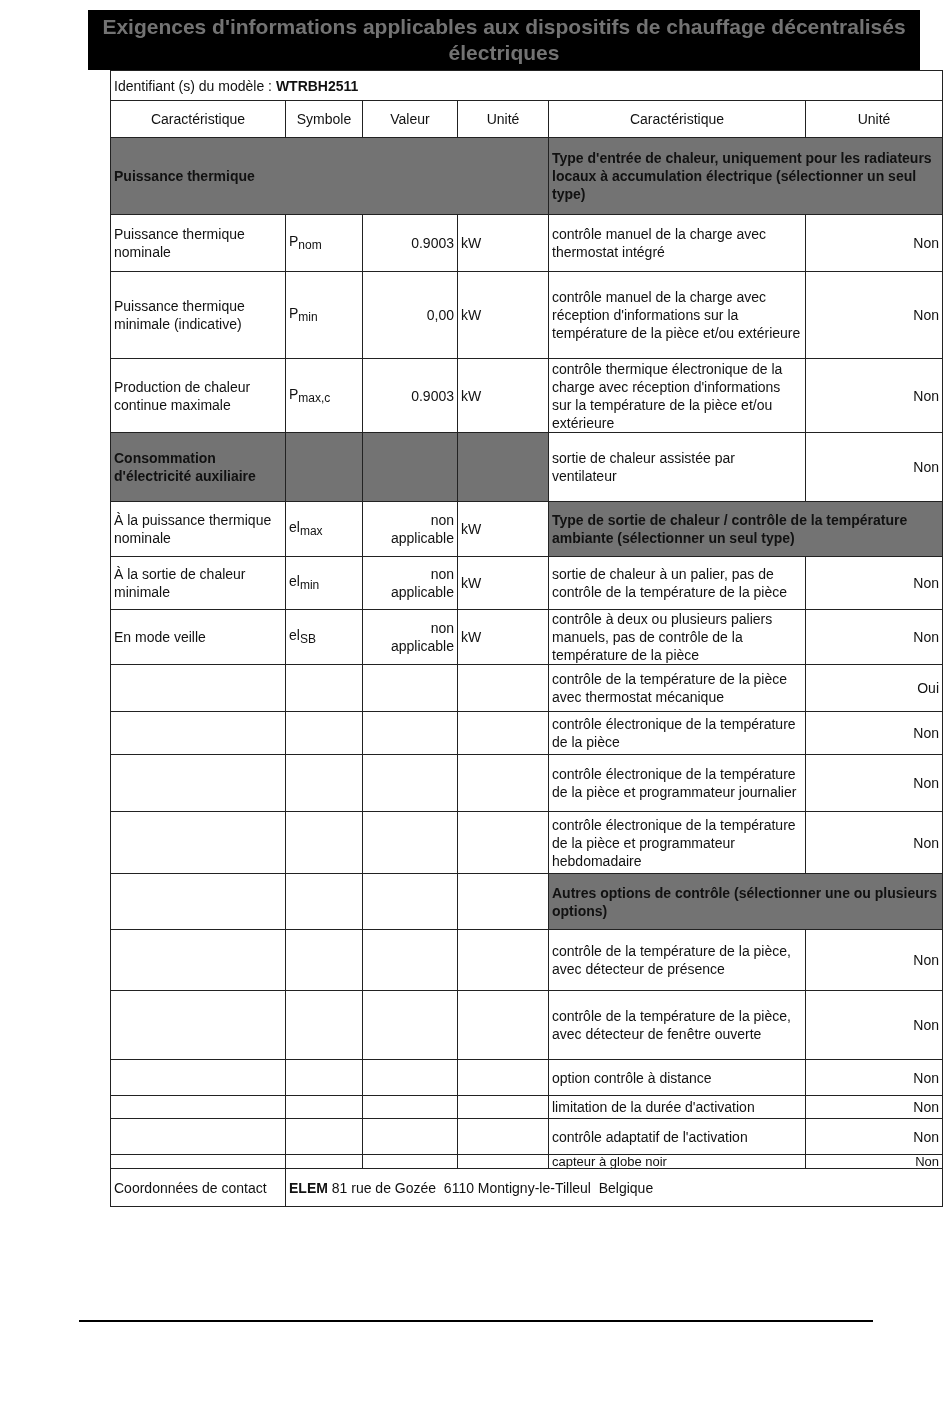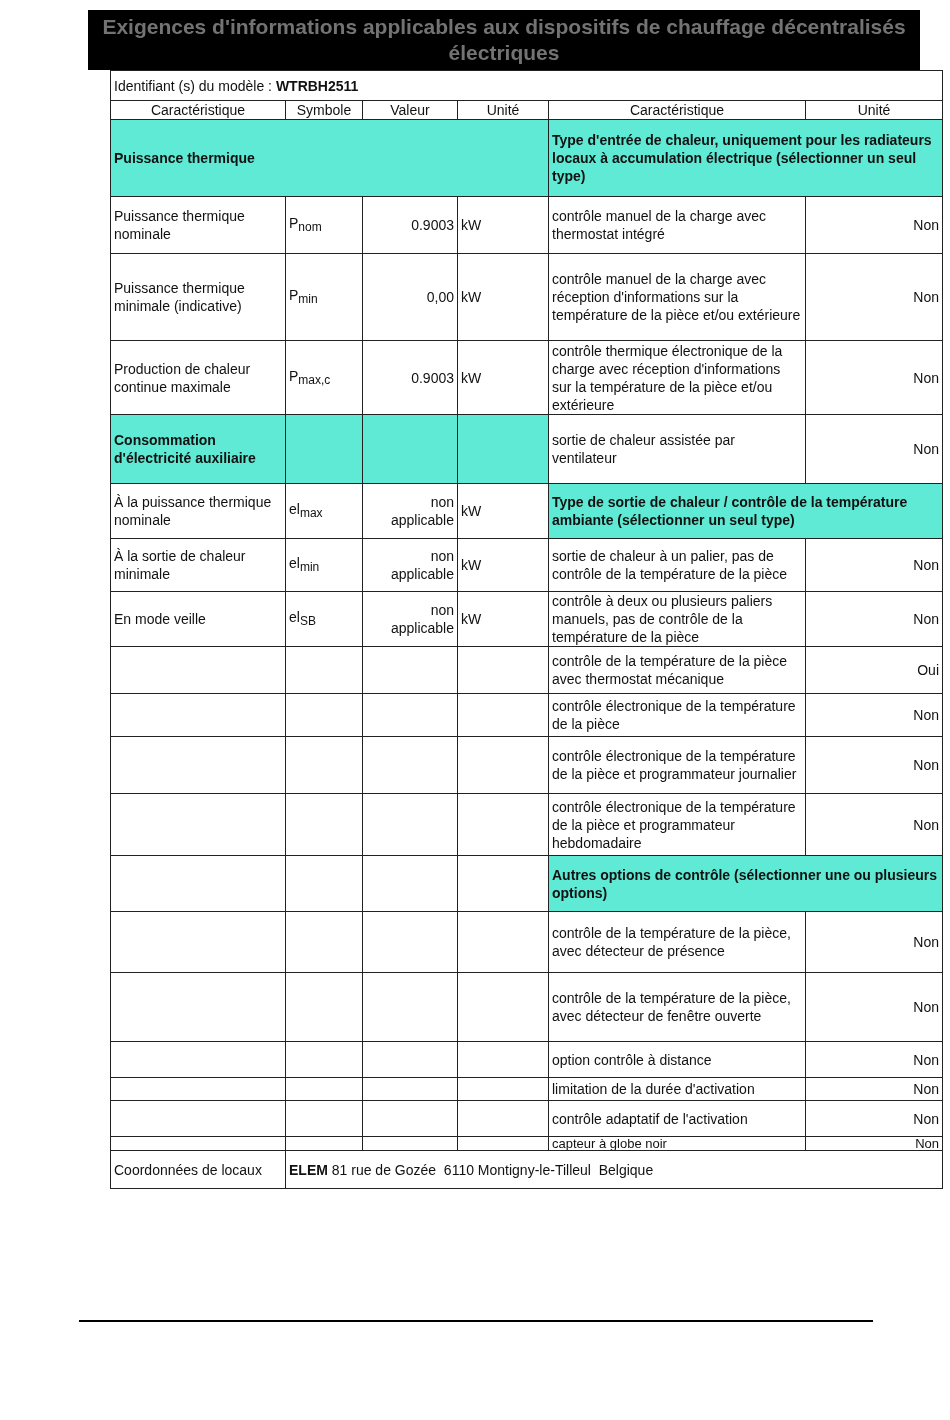--- a/index.html
+++ b/index.html
@@ -4,21 +4,21 @@
 <style>
   html, body { margin: 0; padding: 0; background: #ffffff; }
   body { width: 950px; height: 1420px; position: relative; overflow: hidden;
          font-family: "Liberation Sans", sans-serif; color: #111; }
   .title-bar { position: absolute; left: 88px; top: 10px; width: 832px; height: 60px;
                background: #000; color: #737373; text-align: center;
                font-size: 21px; font-weight: bold; line-height: 26px; padding-top: 4px; box-sizing: border-box; }
   table.sheet { position: absolute; left: 92px; top: 70px; width: 832px;
                 border-collapse: collapse; table-layout: fixed; font-size: 14px; margin-left: 18px; }
   table.sheet td { border: 1.5px solid #222; padding: 0 3px; vertical-align: middle; line-height: 18px; overflow: hidden; }
-  .gray { background: #5eead4; }
+  .gray { background: #737373; }
   .bold { font-weight: bold; }
   .center { text-align: right; }
   .hdr td { text-align: center; line-height: 16px; }
   sub { font-size: 12px; vertical-align: -3px; }
   .sym { font-size: 14px; }
   .footer-line { position: absolute; left: 79px; top: 1320px; width: 794px; height: 1.5px; background: #000; }
 </style>
 </head>
 <body>
 
@@ -34,21 +34,21 @@
       <col style="width:137px">
   </colgroup>
 
   <tbody>
       <tr style="height:30px">
     <td colspan="6">
       <span>Identifiant (s) du modèle : </span><span class="bold">WTRBH2511</span>
     </td>
   </tr>
 
-  <tr class="hdr" style="height:19px">
+  <tr class="hdr" style="height:37px">
     <td>Caractéristique</td>
     <td>Symbole</td>
     <td>Valeur</td>
     <td>Unité</td>
     <td>Caractéristique</td>
     <td>Unité</td>
   </tr>
 
   <tr style="height:77px">
     <td colspan="4" class="gray bold">Puissance thermique</td>
@@ -209,19 +209,19 @@
   <tr style="height:14px">
     <td></td>
         <td></td>
         <td></td>
         <td></td>
     <td style="line-height:13px;font-size:13px">capteur à  globe noir</td>
     <td class="center" style="line-height:13px;font-size:13px">Non</td>
   </tr>
 
   <tr style="height:38px">
-    <td>Coordonnées  de locaux</td>
+    <td>Coordonnées  de contact</td>
     <td colspan="5"><span class="bold">ELEM</span><span style="white-space:pre"> 81 rue de Gozée  6110 Montigny-le-Tilleul  Belgique</span></td>
   </tr>
 </tbody>
   </table>
 
 <div class="footer-line"></div>
 
 </body></html>

